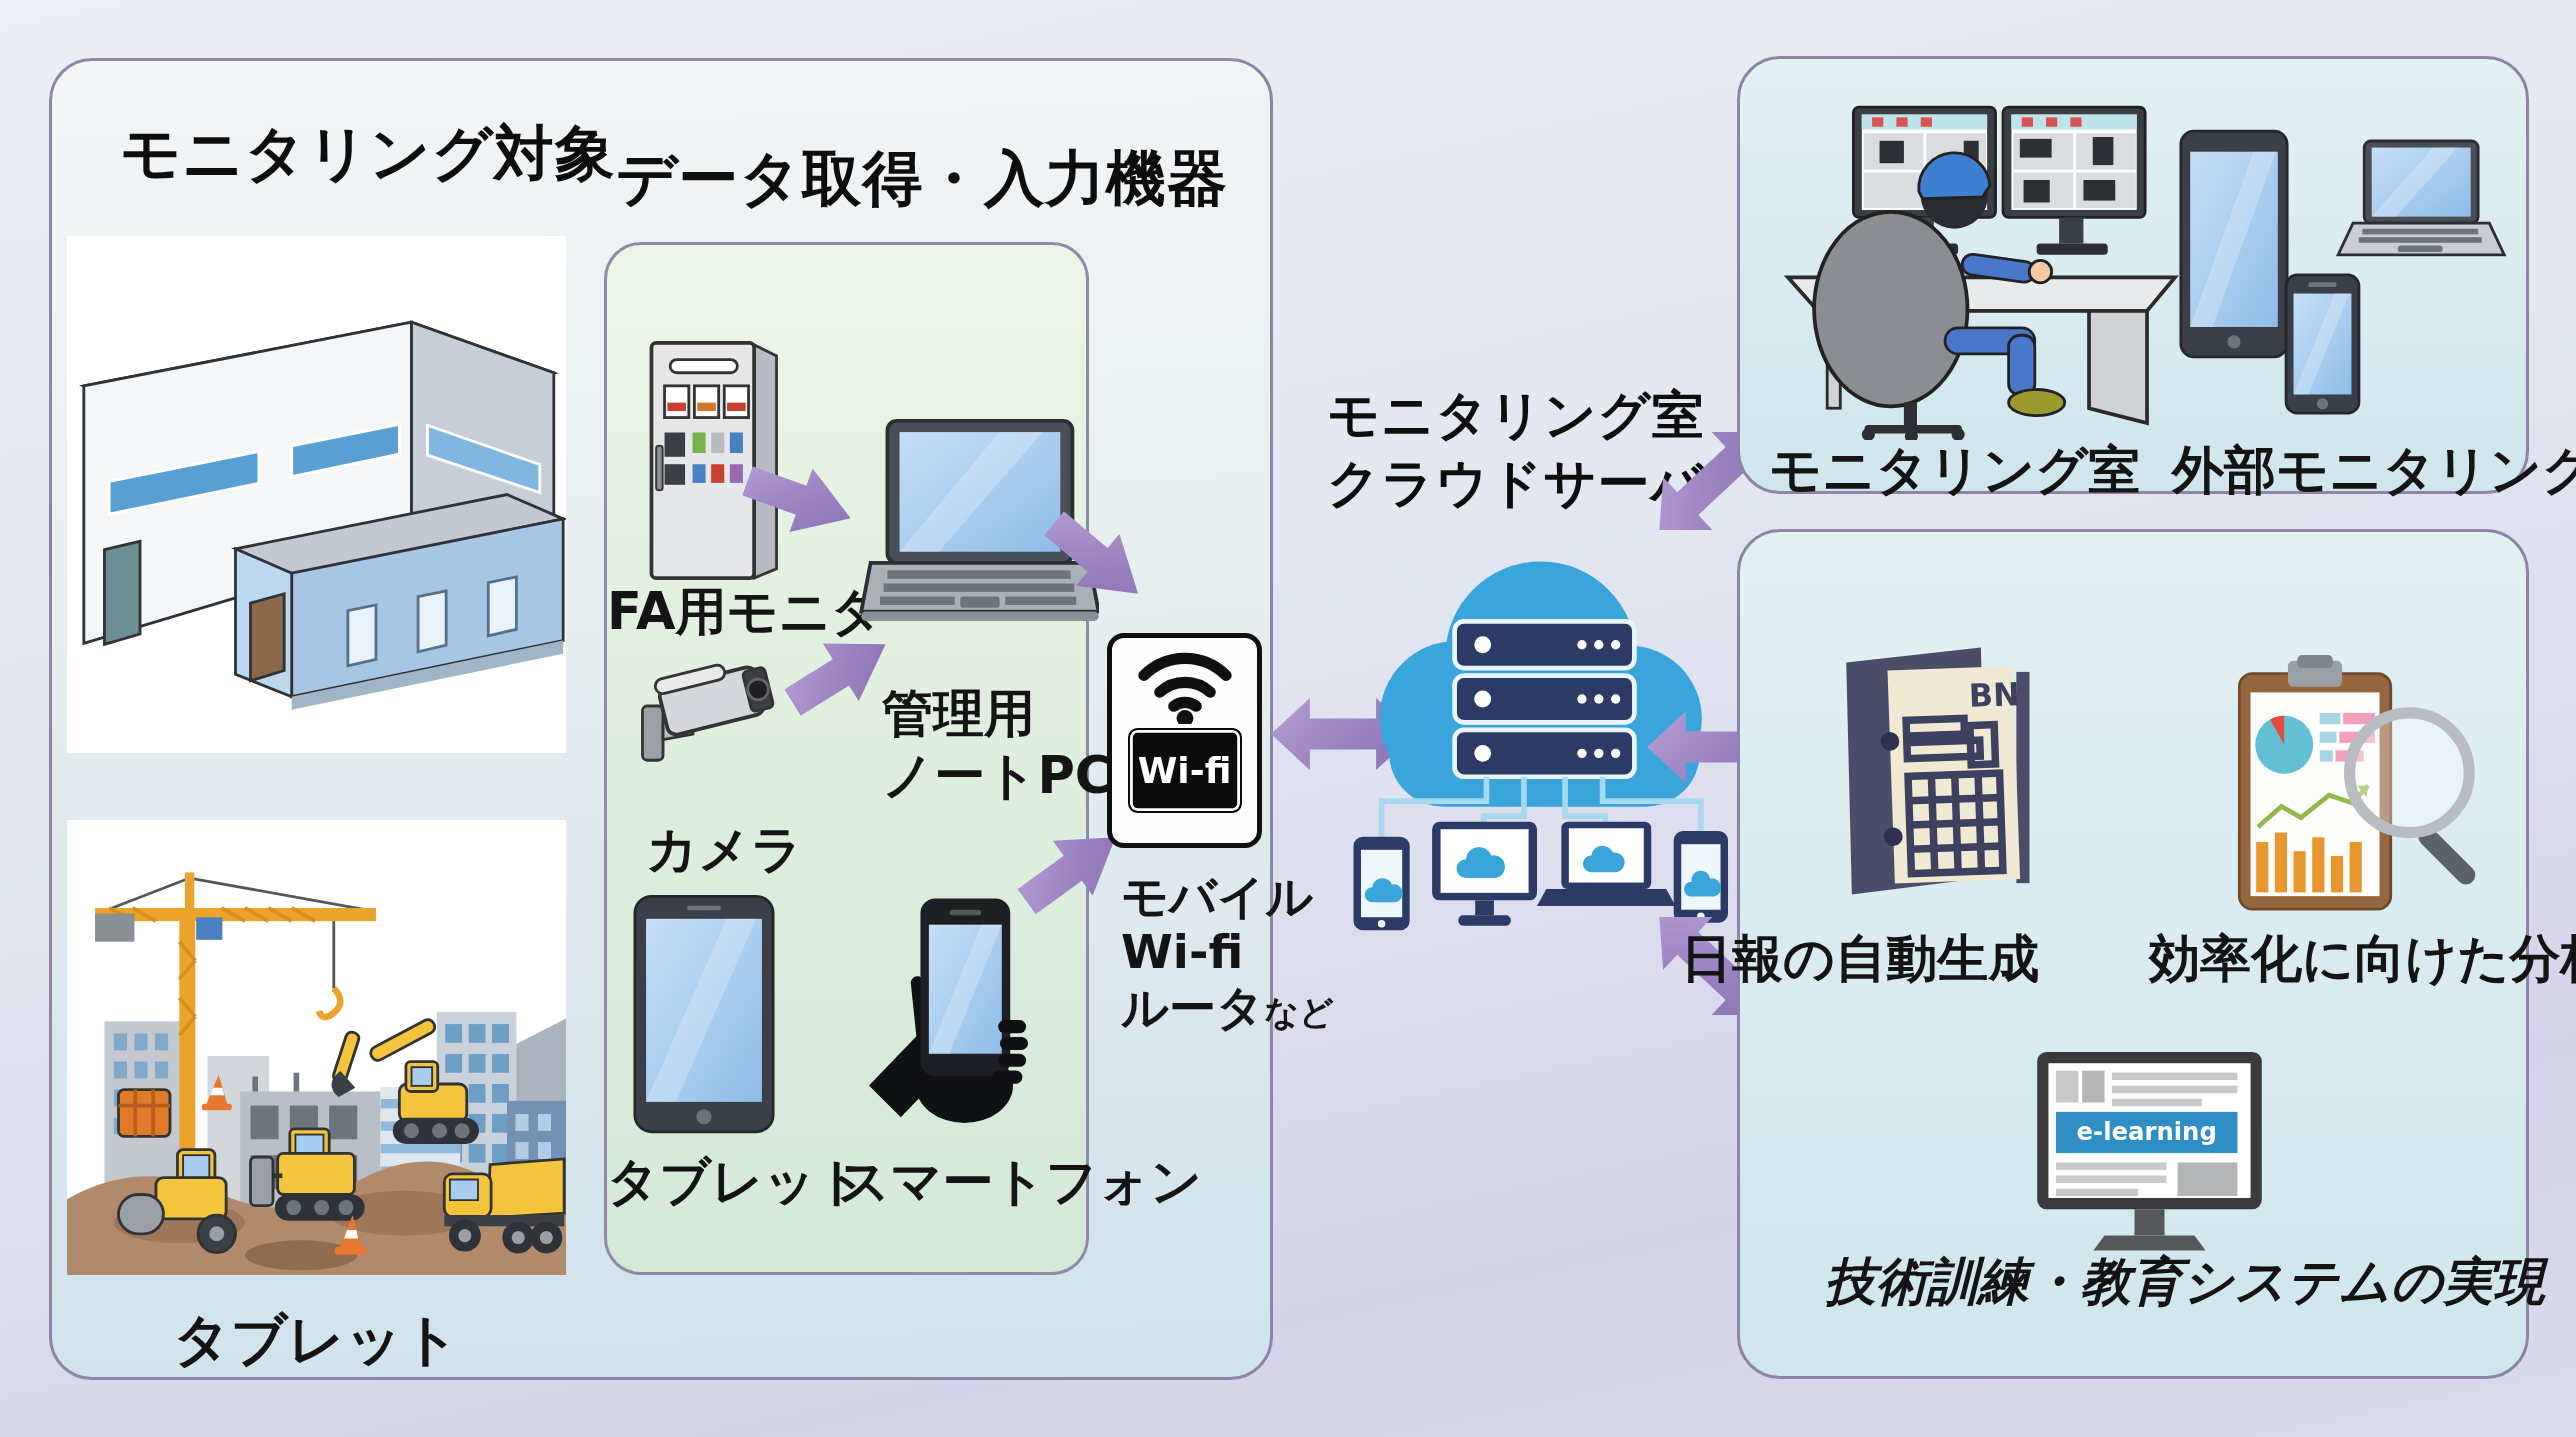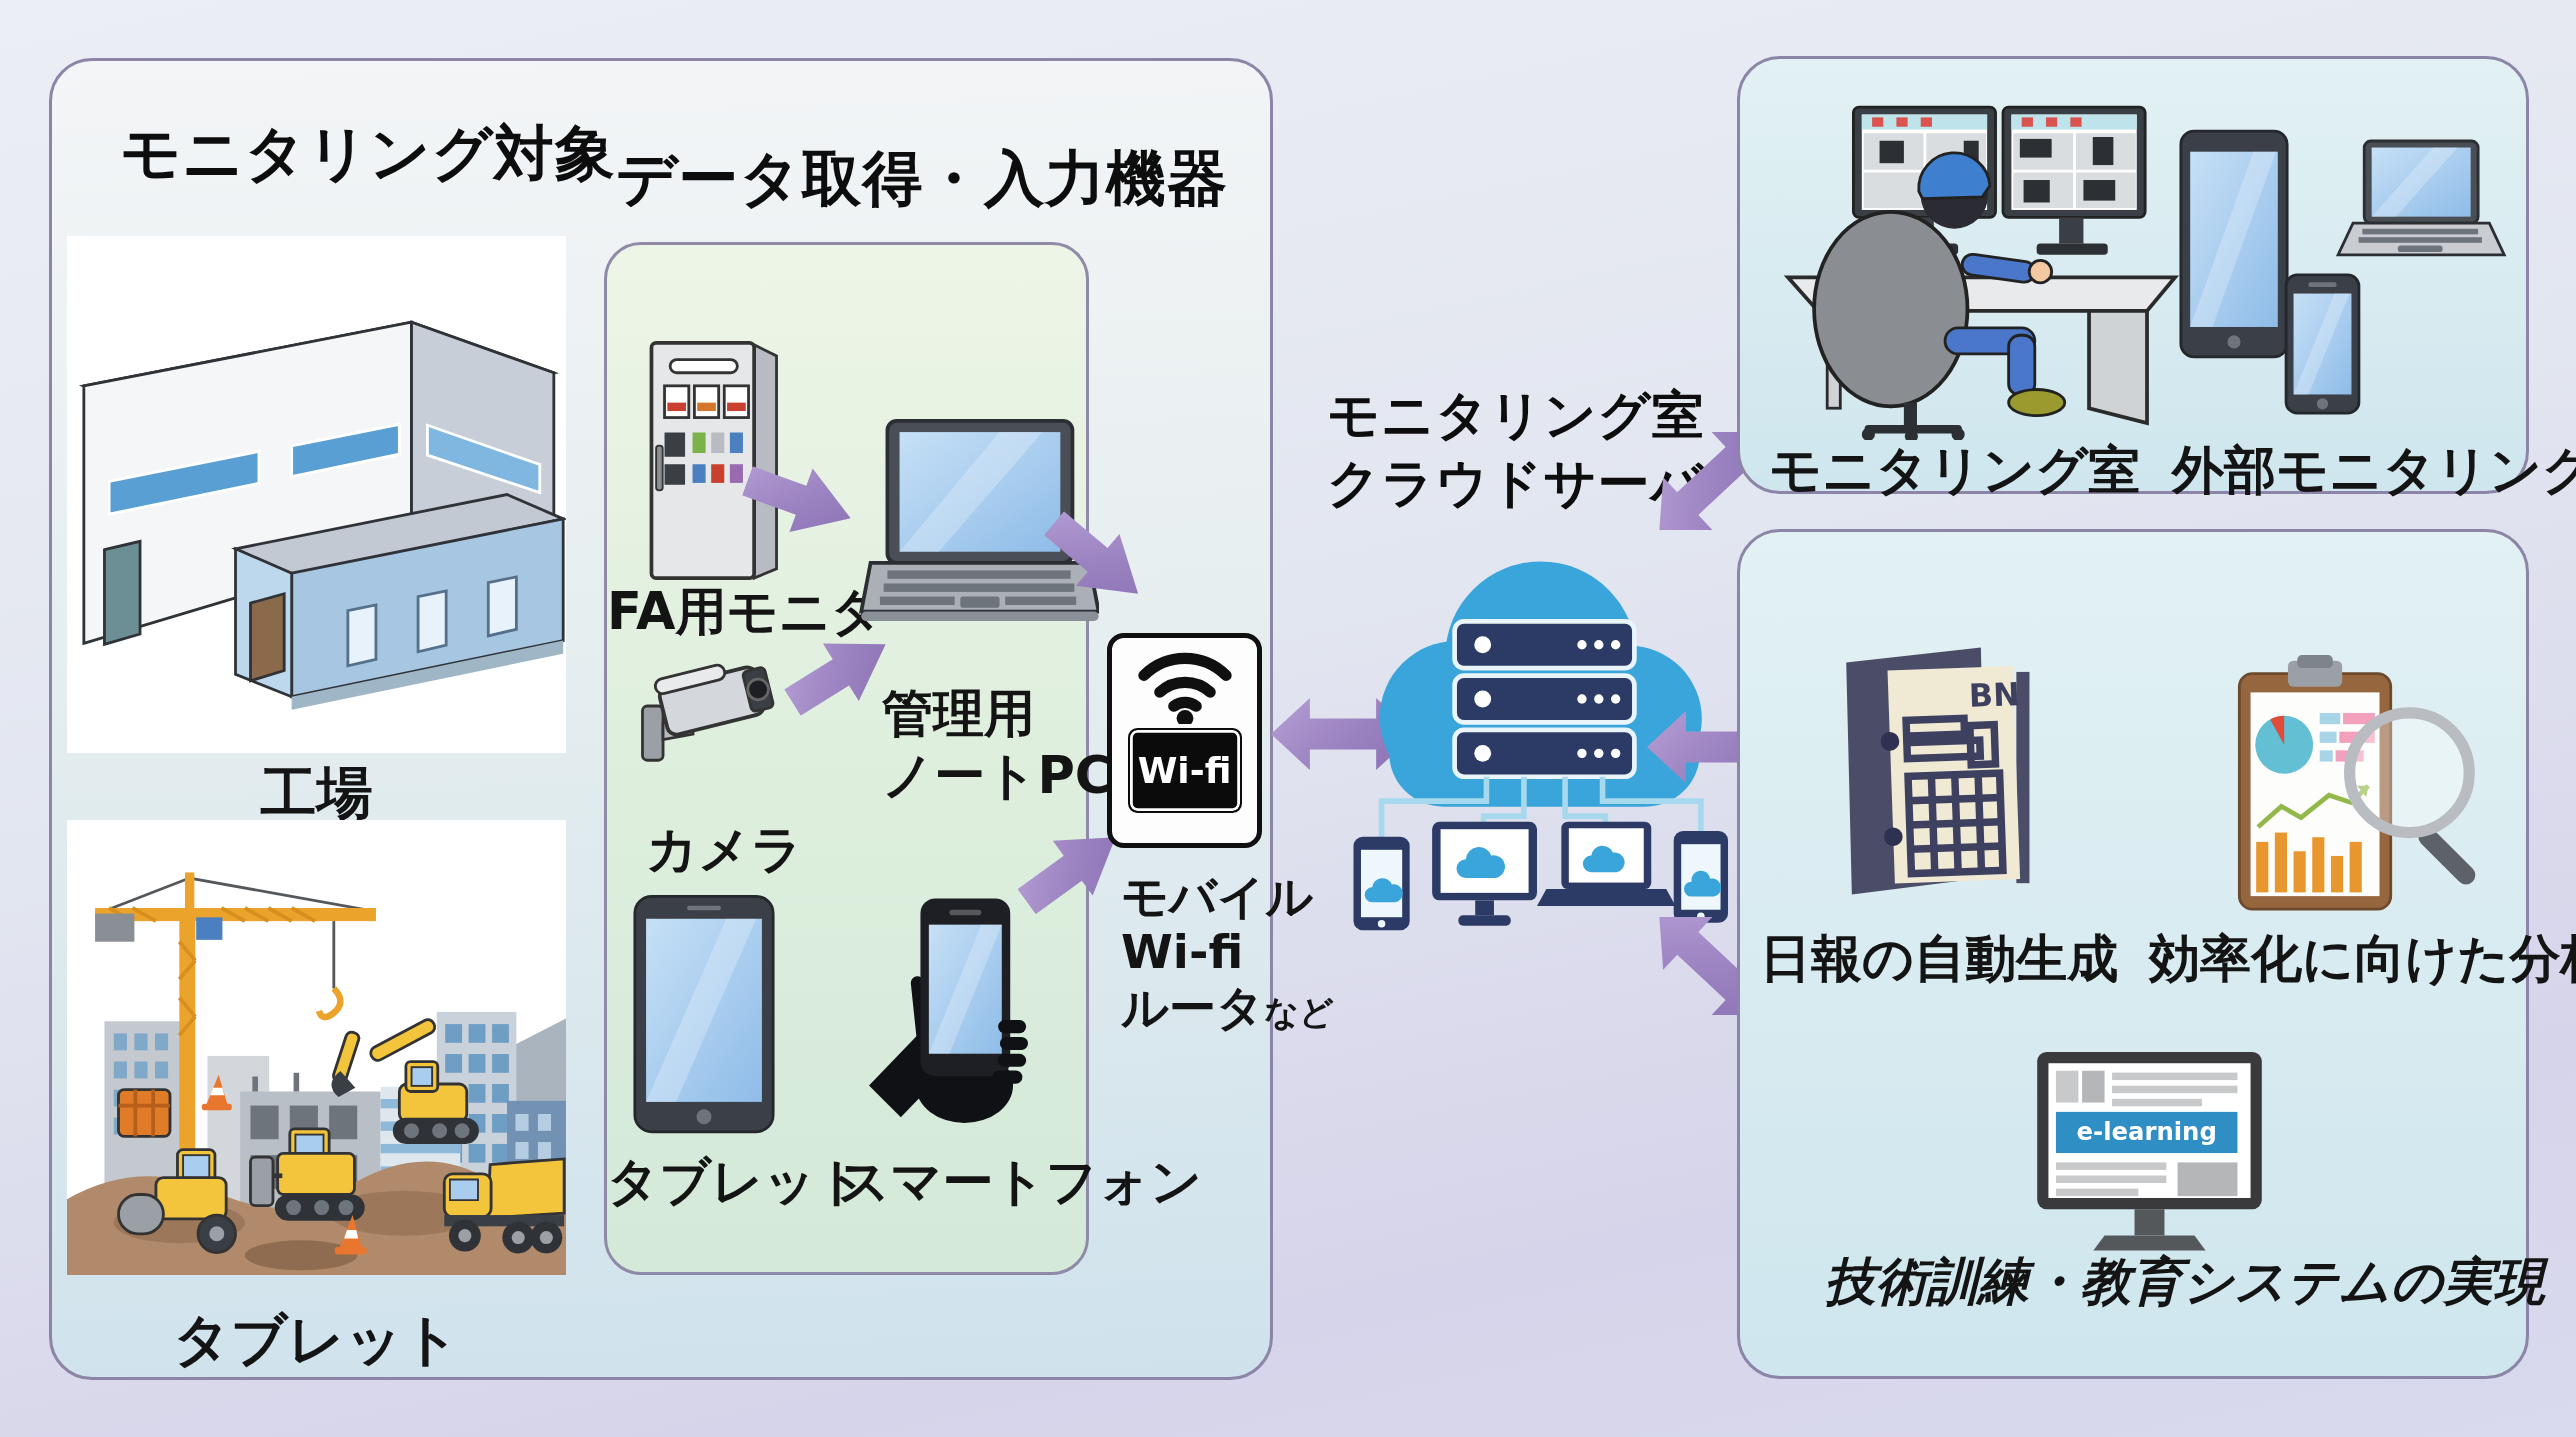--- a/index.html
+++ b/index.html
@@ -49,21 +49,20 @@
       <polygon points="180,334 470,276 530,302 240,362" fill="#c2c9d2" stroke="#2f3338" stroke-width="3"></polygon>
       <polygon points="240,360 530,302 530,432 240,492" fill="#a7c6e2" stroke="#2f3338" stroke-width="3"></polygon>
       <polygon points="180,334 240,360 240,492 180,468" fill="#bdd7ec" stroke="#2f3338" stroke-width="3"></polygon>
       <polygon points="300,400 330,394 330,452 300,459" fill="#e8f2fa" stroke="#55708a" stroke-width="3"></polygon>
       <polygon points="375,385 405,379 405,437 375,444" fill="#e8f2fa" stroke="#55708a" stroke-width="3"></polygon>
       <polygon points="450,370 480,364 480,420 450,427" fill="#e8f2fa" stroke="#55708a" stroke-width="3"></polygon>
       <polygon points="196,392 232,382 232,464 196,475" fill="#8a6a4a" stroke="#2f3338" stroke-width="3"></polygon>
       <polygon points="240,492 530,432 530,446 240,506" fill="#9fb6c6"></polygon>
     </svg>
   </div>
-  <div class="lbl ctr" style="left:67px;top:756px;width:499px;font-size:56px;">工場</div>
 
   <div class="imgbox" style="left:67px;top:820px;width:499px;height:455px;">
     <svg width="499" height="455" viewBox="0 0 533 486">
       <rect x="40" y="215" width="82" height="175" fill="#c3c9cf"></rect>
       <g fill="#7fa8c9">
         <rect x="50" y="228" width="14" height="18"></rect>
           <rect x="72" y="228" width="14" height="18"></rect>
           <rect x="94" y="228" width="14" height="18"></rect>
         <rect x="50" y="258" width="14" height="18"></rect>
           <rect x="72" y="258" width="14" height="18"></rect>
@@ -535,21 +534,21 @@
             <line x1="155" y1="142" x2="155" y2="246"></line>
           <line x1="80" y1="168" x2="178" y2="168"></line>
             <line x1="80" y1="194" x2="178" y2="194"></line>
             <line x1="80" y1="220" x2="178" y2="220"></line>
         </g>
         <circle cx="62" cy="104" r="10" fill="#2f3150"></circle>
         <circle cx="62" cy="206" r="10" fill="#2f3150"></circle>
       </g>
     </svg>
   </div>
-  <div class="lbl ctr" style="left:1760px;top:925px;width:356px;font-size:51px;text-align:center;">日報の自動生成</div>
+  <div class="lbl ctr" style="left:1681px;top:925px;width:356px;font-size:51px;text-align:center;">日報の自動生成</div>
 
   <div class="fig" style="left:2230px;top:653px;">
     <svg width="271" height="290" viewBox="0 0 290 310">
       <rect x="10" y="22" width="162" height="252" rx="14" fill="#96663f" stroke="#6e4a2c" stroke-width="3"></rect>
       <rect x="62" y="8" width="58" height="28" rx="6" fill="#9aa0a6"></rect>
       <rect x="72" y="2" width="38" height="14" rx="5" fill="#7d848a"></rect>
       <rect x="22" y="42" width="138" height="218" fill="#fdfdfc"></rect>
       <g>
         <circle cx="58" cy="98" r="31" fill="#62bfd4"></circle>
         <path d="M58,98 L43,71 A31,31 0 0 1 58,67 Z" fill="#e14b3a"></path>

